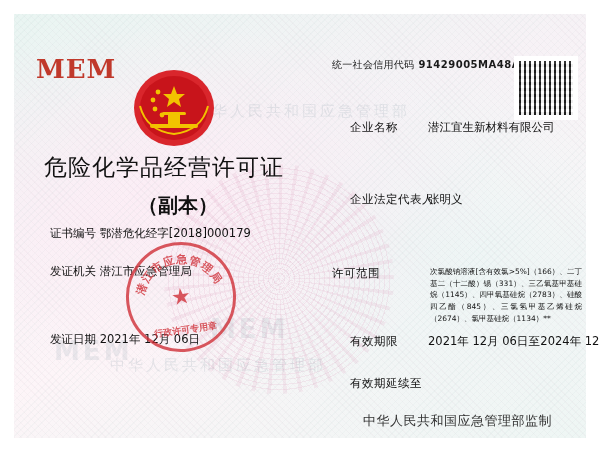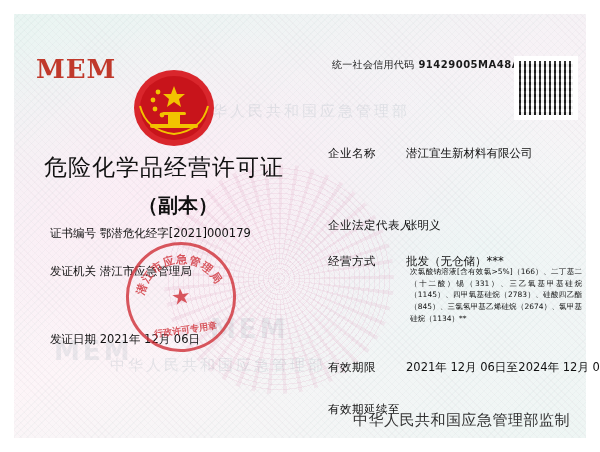--- a/index.html
+++ b/index.html
@@ -160,25 +160,24 @@
     font-size: 11.5px;
     color: #111;
     white-space: nowrap;
   }
   .lf .lab { }
   .lf .val { }
 
   
   .rf {
     position: absolute;
-    left: 314px;
+    left: 336px;
     font-size: 11.5px;
     color: #111;
     white-space: nowrap;
-    margin-top: 26px;
   }
   .rf .lab {
     display: inline-block;
     width: 78px;
     letter-spacing: 0.5px;
   }
   .rf .val { }
 
   .scope {
     position: absolute;
@@ -187,21 +186,21 @@
     width: 250px;
     font-size: 11.5px;
     color: #111;
   }
   .scope .lab {
     float: left;
     width: 78px;
     letter-spacing: 0.5px;
   }
   .scope .val {
-    margin-left: 78px;
+    margin-left: 98px;
     font-size: 7.5px;
     line-height: 1.55;
     color: #111;
     text-align: justify;
   }
 
   
   .seal {
     position: absolute;
     left: 112px;
@@ -239,23 +238,23 @@
     left: 0;
     bottom: 12px;
     width: 100%;
     text-align: center;
     font-size: 9px;
     font-weight: bold;
   }
 
   .footer {
     position: absolute;
-    right: 16px;
+    right: 34px;
     bottom: 8px;
-    font-size: 15px;
+    font-size: 13px;
     color: #333;
     letter-spacing: 0.5px;
   }
 
   .sep {
     display: inline-block;
     width: 12px;
     text-align: center;
   }
 </style>
@@ -298,21 +297,21 @@
       <span class="label">统一社会信用代码</span><span class="value">91429005MA48ARGG2J</span>
     </div>
 
     <div class="qr"></div>
 
     <div class="title">危险化学品经营许可证</div>
     <div class="subtitle">（副本）</div>
 
     <div class="lf" style="left:36px; top:212px;">
       <span class="lab">证书编号</span>
-      <span class="val">鄂潜危化经字[2021]000179</span>
+      <span class="val">鄂潜危化经字[2018]000179</span>
     </div>
     <div class="lf" style="left:36px; top:250px;">
       <span class="lab">发证机关</span>
       <span class="val">潜江市应急管理局</span>
     </div>
     <div class="lf" style="left:36px; top:318px;">
       <span class="lab">发证日期</span>
       <span class="val">2021年 12月 06日</span>
     </div>
 
@@ -326,25 +325,23 @@
       <div class="star">★</div>
       <div class="bottom">行政许可专用章</div>
     </div>
 
     <div class="rf" style="top:106px;">
       <span class="lab">企业名称</span><span class="val">潜江宜生新材料有限公司</span>
     </div>
     <div class="rf" style="top:178px;">
       <span class="lab">企业法定代表人</span><span class="val">张明义</span>
     </div>
-    <div class="rf" style="top:214px;">
-      <span class="lab">经营方式</span><span class="val">批发（无仓储）***</span>
-    </div>
 
     <div class="scope">
+      <span class="lab">许可范围</span>
       <div class="val">次氯酸钠溶液[含有效氯&gt;5%]（166）、二丁基二（十二酸）锡（331）、三乙氧基甲基硅烷（1145）、四甲氧基硅烷（2783）、硅酸四乙酯（845）、三氯氢甲基乙烯硅烷（2674）、氯甲基硅烷（1134）**</div>
     </div>
 
     <div class="rf" style="top:320px;">
       <span class="lab">有效期限</span><span class="val">2021年 12月 06日</span><span class="sep">至</span><span class="val">2024年 12月 05日</span>
     </div>
 
     <div class="rf" style="top:362px;font-family:Liberation Serif, serif;">
       <span class="lab" style="width:auto;">有效期延续至</span>
       <span class="val"></span>

